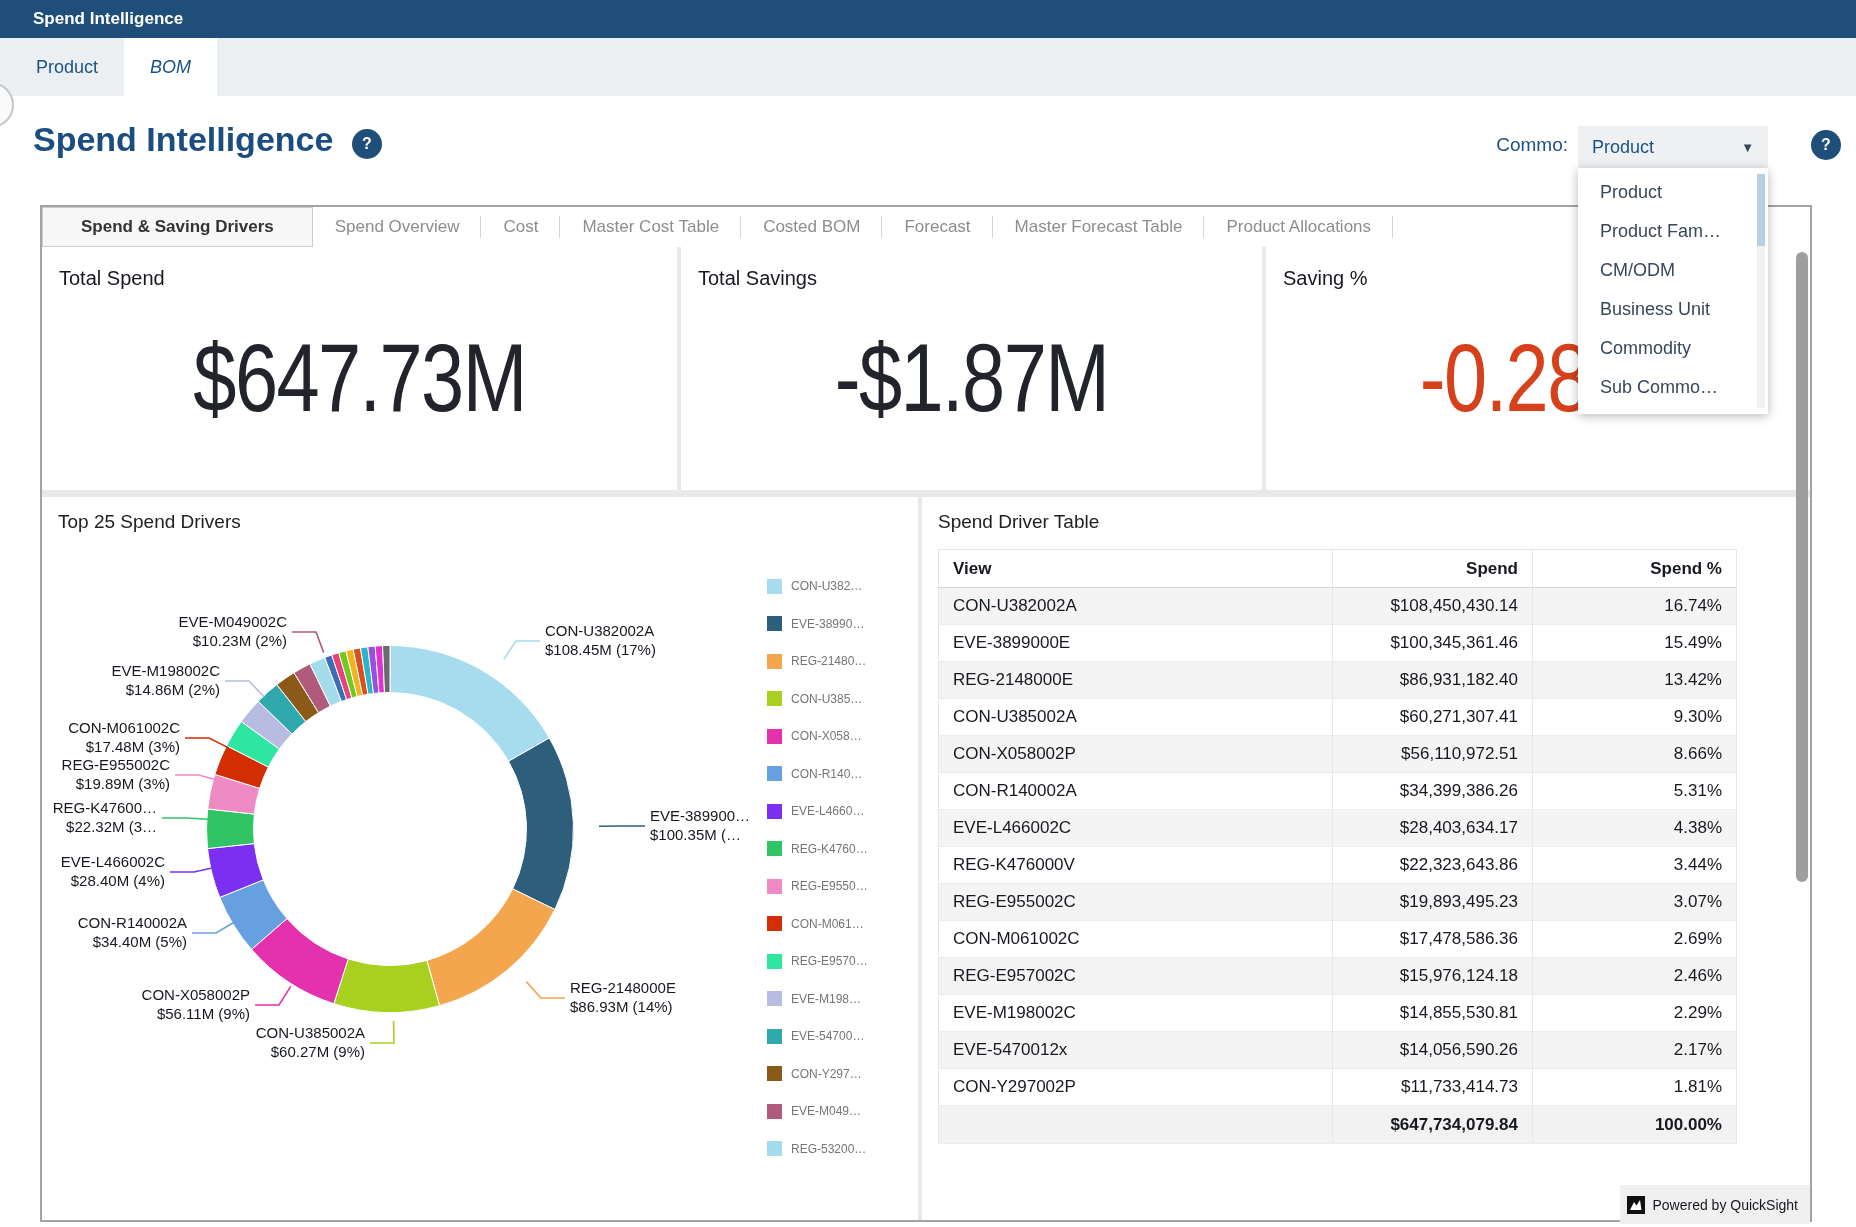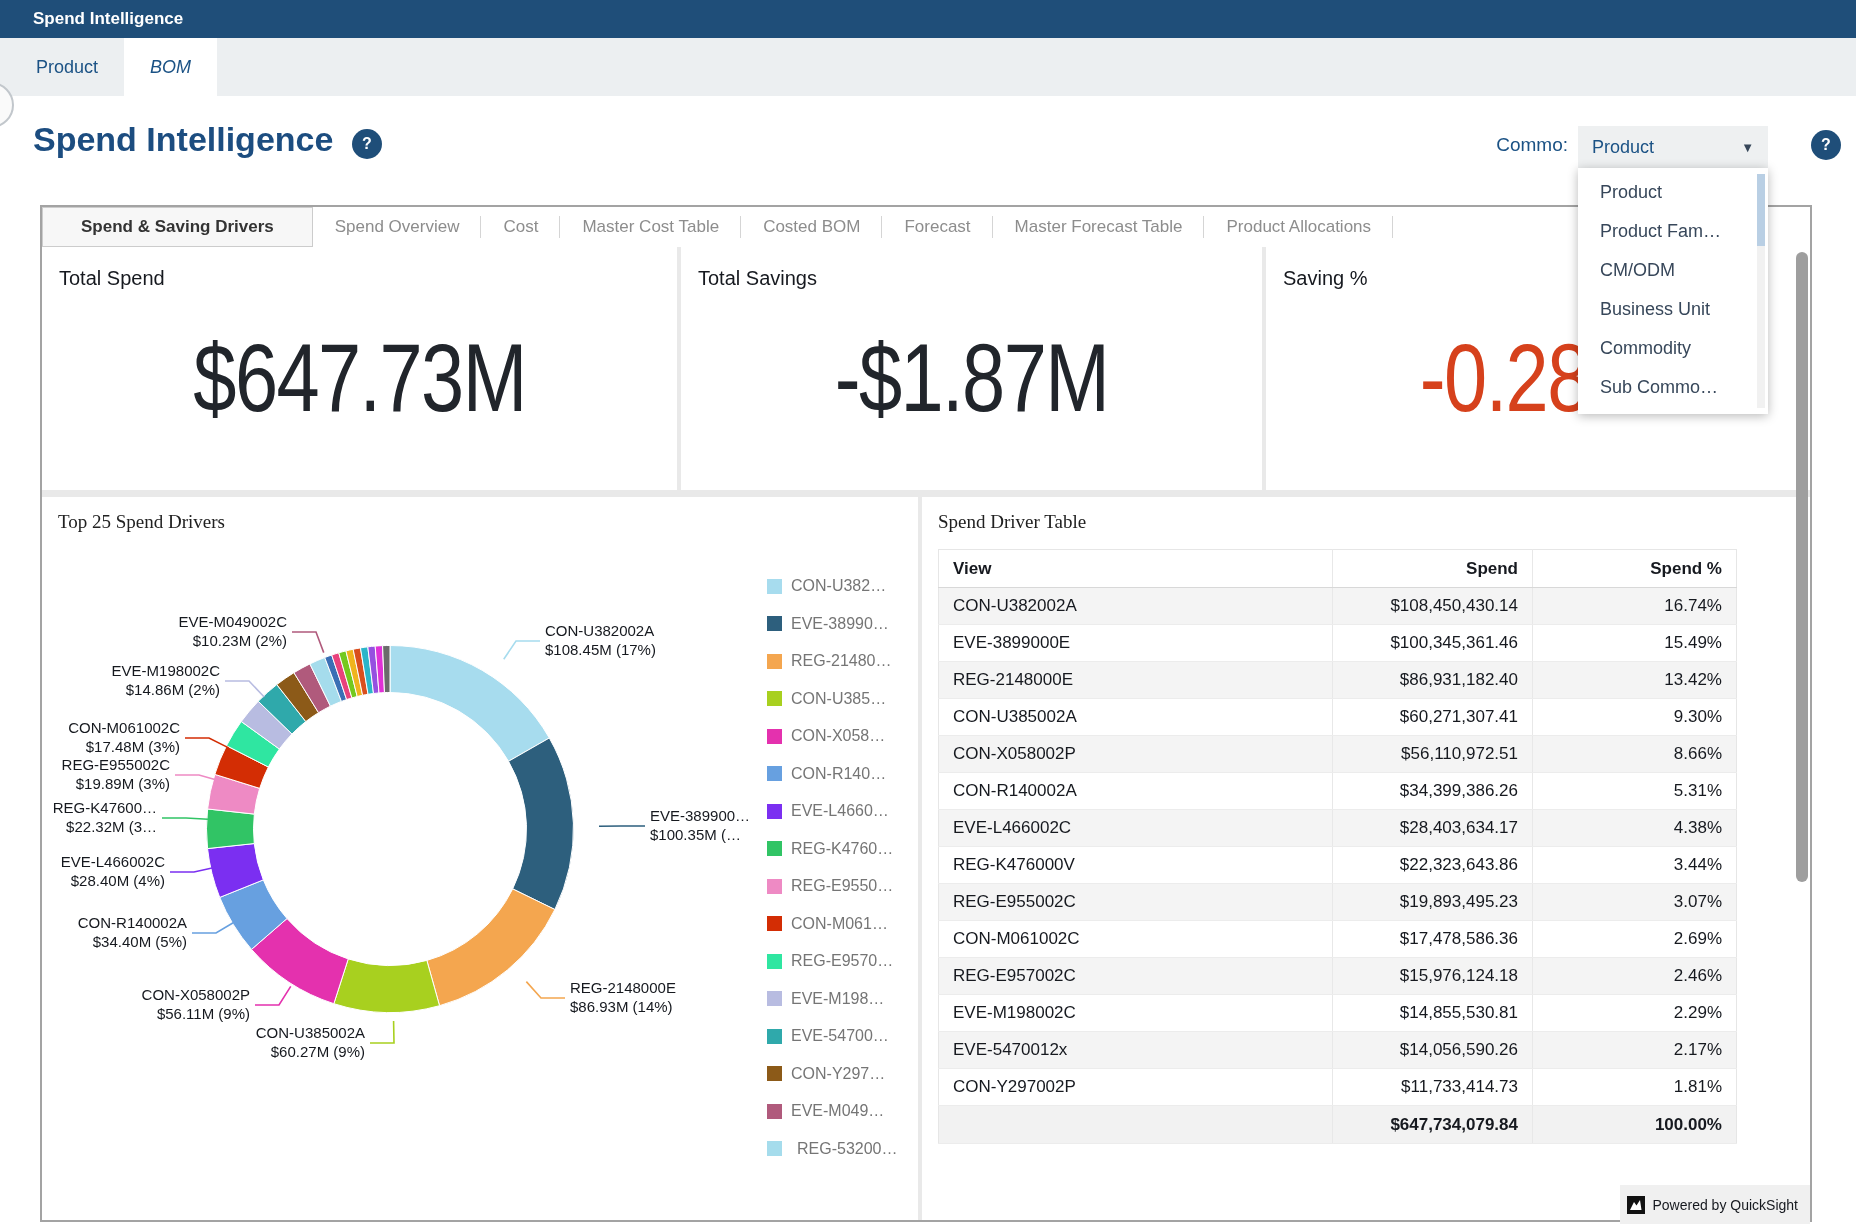--- a/index.html
+++ b/index.html
@@ -59,28 +59,28 @@
   .kpi-value { position:absolute; left:0; top:36px; width:100%; height:190px; display:flex;
                align-items:center; justify-content:center; font-size:97px; font-weight:500;
                color:#21252b; transform:scaleX(.8); letter-spacing:-2px; }
   .kpi-value.negative { color:#d6411c; }
 
   .row-divider { position:absolute; left:0; top:283px; width:1768px; height:7px; background:#e9e9e9; }
 
   
   .charts-row { position:absolute; left:0; top:290px; width:1768px; height:723px; background:#e9e9e9; }
   .donut-panel { position:absolute; left:0; top:0; width:876px; height:723px; background:#fff; }
-  .panel-title { position:absolute; left:16px; top:14px; font-size:19px; color:#212121;font-family:Liberation Serif, serif; }
+  .panel-title { position:absolute; left:16px; top:14px; font-size:19px; color:#212121; }
   #donut-svg { position:absolute; left:0; top:0; }
   .co { position:absolute; font-size:15px; line-height:19px; color:#16191f; white-space:nowrap; }
   .co.left { text-align:right; }
   .legend { position:absolute; left:725px; top:0; width:150px; height:723px; }
   .legend-item { position:absolute; left:0; height:20px; display:flex; align-items:center; cursor:pointer; }
   .legend-swatch { width:15px; height:15px; flex:0 0 15px; }
-  .legend-label { margin-left:9px; font-size:16px; color:#757575; white-space:nowrap; overflow:hidden;
+  .legend-label { margin-left:9px; font-size:12px; color:#757575; white-space:nowrap; overflow:hidden;
                   max-width:118px; }
 
   .table-panel { position:absolute; left:880px; top:0; width:888px; height:723px; background:#fff; }
   table.sdt { position:absolute; left:16px; top:52px; width:798px; border-collapse:collapse;
               table-layout:fixed; font-size:17px; color:#16191f; border:1px solid #e6e6e6; }
   table.sdt col.c-view { width:394px; } table.sdt col.c-spend { width:200px; } table.sdt col.c-pct { width:204px; }
   table.sdt th { font-weight:bold; text-align:left; height:38px; border-bottom:1px solid #d8d8d8; }
   table.sdt th, table.sdt td { border-right:1px solid #e8e8e8; padding:0 14px; }
   table.sdt th:last-child, table.sdt td:last-child { border-right:none; }
   table.sdt th.num, table.sdt td.num { text-align:right; }
@@ -295,21 +295,21 @@
             <span class="legend-label">EVE-54700…</span>
           </div>
           <div class="legend-item" style="top: 566.5px;">
             <span class="legend-swatch" style="background: rgb(140, 90, 24);"></span>
             <span class="legend-label">CON-Y297…</span>
           </div>
           <div class="legend-item" style="top: 604px;">
             <span class="legend-swatch" style="background: rgb(176, 90, 124);"></span>
             <span class="legend-label">EVE-M049…</span>
           </div>
-          <div class="legend-item" style="top: 641.5px; gap: 6px;">
+          <div class="legend-item" style="top: 641.5px;">
             <span class="legend-swatch" style="background: rgb(165, 220, 236);"></span>
             <span class="legend-label">REG-53200…</span>
           </div>
         </div>
     </div>
 
     <div class="table-panel">
       <div class="panel-title">Spend Driver Table</div>
       <table class="sdt">
         <colgroup>

